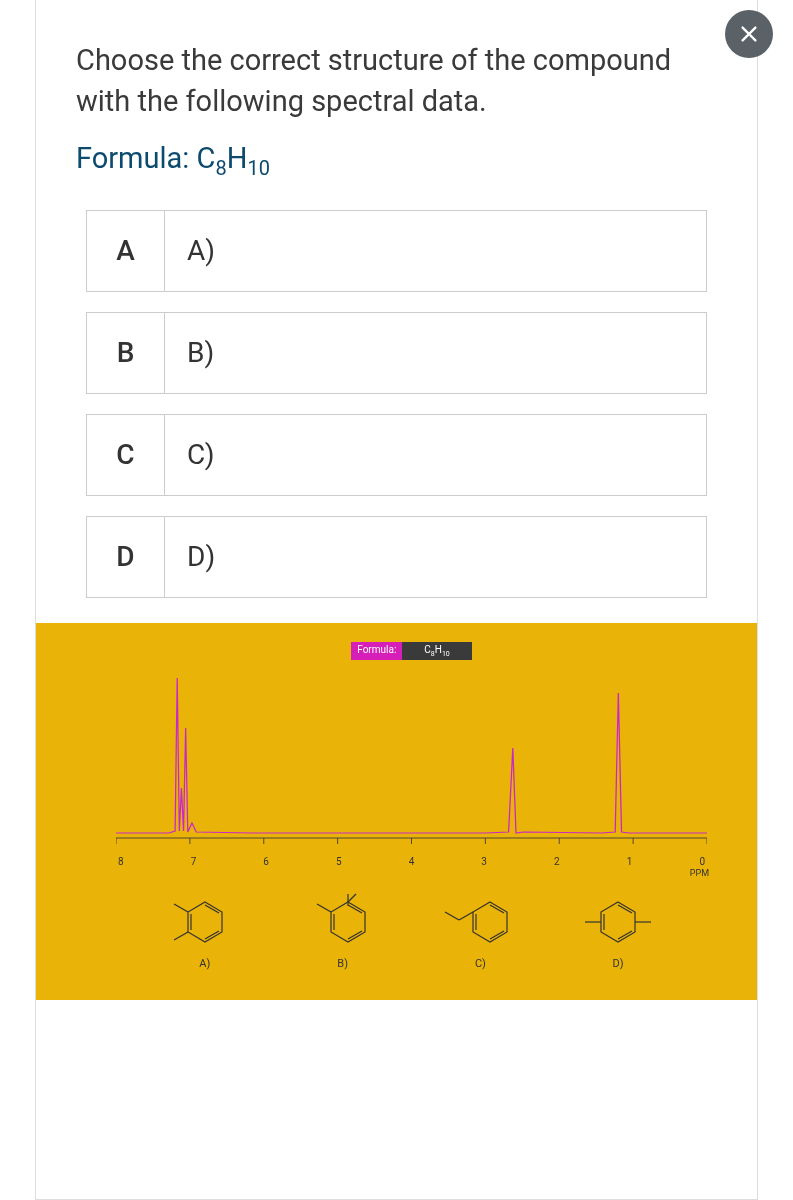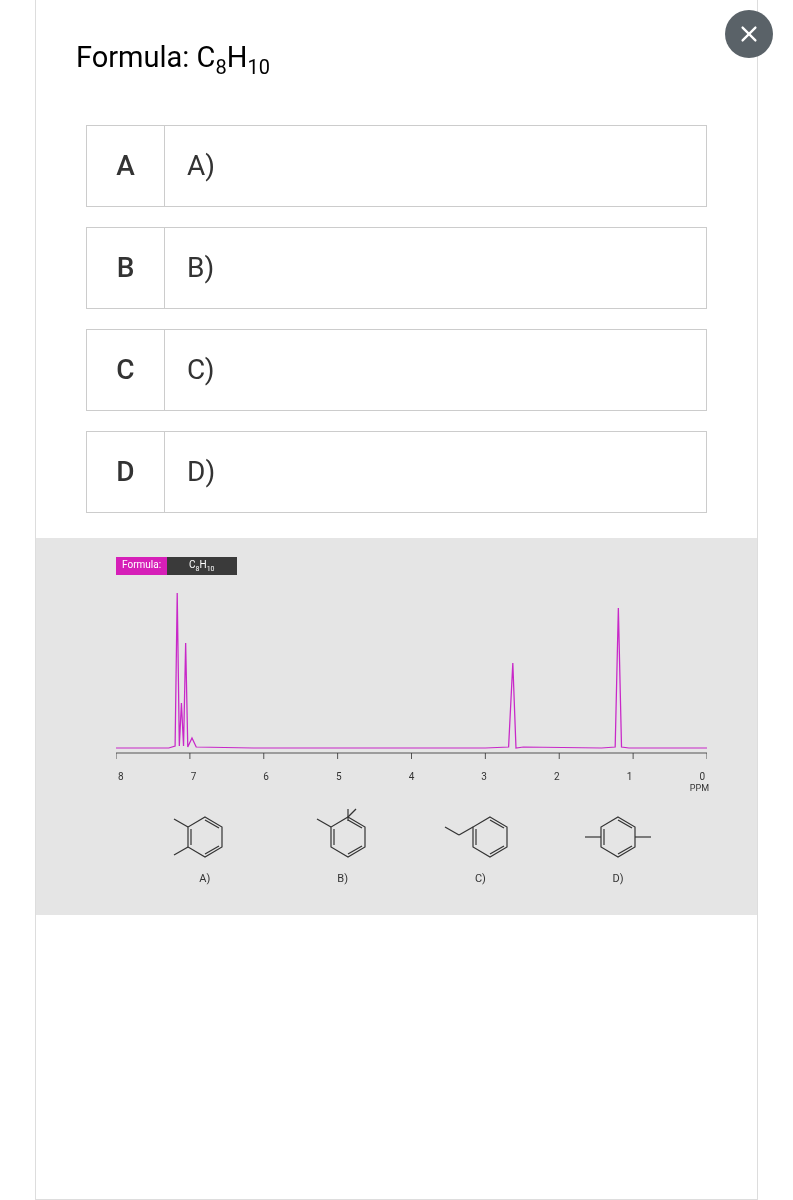--- a/index.html
+++ b/index.html
@@ -35,22 +35,22 @@
     .close-btn svg { width: 22px; height: 22px; }
     .question-text {
       font-size: 29px;
       color: #3a3a3a;
       line-height: 1.4;
       margin-bottom: 20px;
       font-weight: 400;
     }
     .formula-text {
       font-size: 29px;
-      color: #000000;
-      margin-bottom: 46px;
+      color: #0c4a6e;
+      margin-bottom: 30px;
     }
     .formula-text sub {
       font-size: 20px;
       vertical-align: sub;
     }
     .options {
       display: flex;
       flex-direction: column;
       gap: 20px;
       margin-bottom: 25px;
@@ -75,24 +75,25 @@
     }
     .option-text {
       flex: 1;
       display: flex;
       align-items: center;
       padding-left: 22px;
       font-size: 28px;
       color: #333;
     }
     .spectrum-panel {
-      background: #e5e5e5;
+      background: #eab308;
       margin: 0 -40px;
       padding: 15px 50px 30px 80px;
       position: relative;
+      text-align: center;
     }
     .formula-badge {
       display: inline-flex;
       font-size: 10px;
       margin-bottom: 8px;
     }
     .formula-badge-label {
       background: #d61fb8;
       color: #fff;
       padding: 2px 6px;
@@ -149,20 +150,21 @@
 <body>
 
 <div class="close-btn">
   <svg viewBox="0 0 24 24" fill="none" stroke="#fff" stroke-width="2.5" stroke-linecap="round">
     <line x1="5" y1="5" x2="19" y2="19"></line>
     <line x1="19" y1="5" x2="5" y2="19"></line>
   </svg>
 </div>
 
 <div class="container">
+  <div class="question-text">Choose the correct structure of the compound with the following spectral data.</div>
   <div class="formula-text">
     <span>Formula: C</span><sub>8</sub><span>H</span><sub>10</sub>
   </div>
 
   <div class="options">
     <div class="option">
       <div class="option-letter">A</div>
       <div class="option-text">A)</div>
     </div>
     <div class="option">

